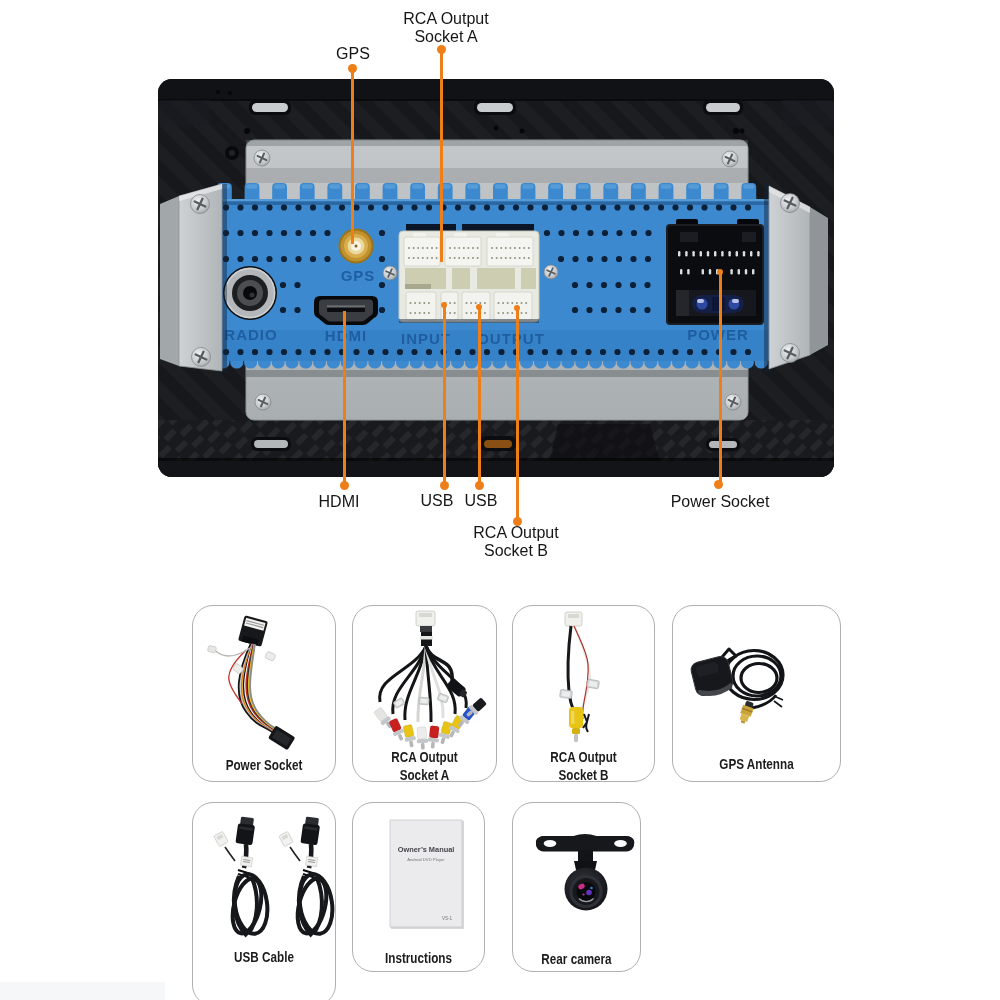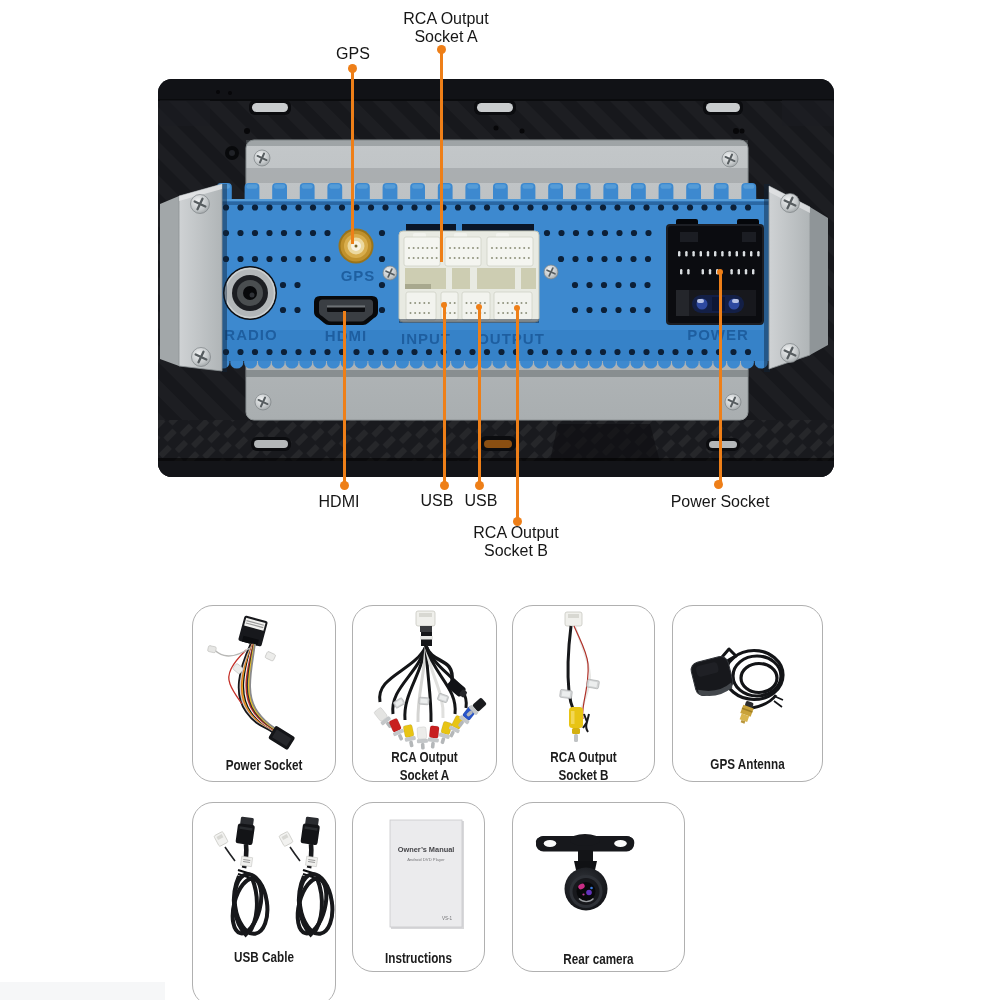--- a/index.html
+++ b/index.html
@@ -695,21 +695,21 @@
         <rect x="589" y="681.5" width="8" height="5" fill="#eceeee"></rect>
       </g>
       <rect x="569" y="707" width="14" height="21" rx="3.5" fill="#e8c414"></rect>
       <rect x="571" y="711" width="3.5" height="13" fill="#f4dc66" opacity="0.8"></rect>
       <rect x="572" y="728" width="8" height="6" rx="1.5" fill="#d4b010"></rect>
       <rect x="574" y="734" width="4" height="8" rx="1.5" fill="#c0c3c5"></rect>
       <path d="M584,714 l3,8 m2,-8 l-2,8 q-2,6 1,10 m-1,-10 l-4,6" stroke="#17181b" stroke-width="2" fill="none"></path>
     </svg>
     <div class="cap" style="top:142px">RCA Output<br>Socket B</div>
   </div>
-<div class="card" style="left:672px;top:605px;width:151px;height:177px">
+<div class="card" style="left:672px;top:605px;width:169px;height:177px">
     <svg width="151" height="177" viewBox="672 605 151 177">
       <path d="M716,664 L729,649 L736,656 C 723,662 719,668 721,674" fill="none" stroke="#131417" stroke-width="3" stroke-linejoin="round"></path>
       <ellipse cx="757" cy="676" rx="24" ry="20" fill="none" stroke="#131417" stroke-width="3.2"></ellipse>
       <ellipse cx="759" cy="678" rx="18" ry="14.5" fill="none" stroke="#131417" stroke-width="3.2"></ellipse>
       <ellipse cx="754" cy="675" rx="29" ry="24.5" fill="none" stroke="#131417" stroke-width="3.2"></ellipse>
       <path d="M776,695 C 771,702 762,706 752,708" fill="none" stroke="#131417" stroke-width="3"></path>
       <path d="M774,696 l9,4 m-9,1 l8,6" stroke="#131417" stroke-width="1.6" fill="none"></path>
       <g transform="rotate(-14 712 676)">
         <rect x="693" y="659" width="38" height="34" rx="8" fill="#17181c"></rect>
         <rect x="693" y="659" width="38" height="34" rx="8" fill="none" stroke="#303338" stroke-width="1"></rect>
@@ -777,21 +777,21 @@
     <svg width="145" height="170" viewBox="352 802 145 170">
       <rect x="391" y="821" width="73" height="108" fill="#d8d8da"></rect>
       <rect x="390" y="820" width="72" height="107" fill="#ebebed"></rect>
       <rect x="390" y="820" width="72" height="107" fill="none" stroke="#c9c9cb" stroke-width="0.8"></rect>
       <text x="426" y="852" font-family="Liberation Sans, sans-serif" font-weight="bold" font-size="7.4" text-anchor="middle" fill="#46464a">Owner’s Manual</text>
       <text x="426" y="861" font-family="Liberation Sans, sans-serif" font-size="4.2" text-anchor="middle" fill="#77777a">Android DVD Player</text>
       <text x="447" y="920" font-family="Liberation Sans, sans-serif" font-size="4.6" text-anchor="middle" fill="#77777a">VS-1</text>
     </svg>
     <div class="cap" style="top:146px">Instructions</div>
   </div>
-<div class="card" style="left:512px;top:802px;width:173px;height:170px">
+<div class="card" style="left:512px;top:802px;width:129px;height:170px">
     <svg width="143" height="170" viewBox="512 802 143 170">
       <rect x="536" y="836" width="98" height="15.5" rx="7.5" fill="#17181c"></rect>
       <path d="M536,845 q-2,-8 8,-9 l80,0 q12,0 10,9 l-2,4 -94,0 z" fill="#17181c"></path>
       <ellipse cx="585" cy="840" rx="15" ry="6" fill="#17181c"></ellipse>
       <ellipse cx="550" cy="843.5" rx="6.3" ry="3.4" fill="#fbfbfb"></ellipse>
       <ellipse cx="620.5" cy="843.5" rx="6.3" ry="3.4" fill="#fbfbfb"></ellipse>
       <rect x="578" y="850" width="15" height="13" fill="#131417"></rect>
       <path d="M574,861 h23 l-2,9 h-19 z" fill="#101114"></path>
       <circle cx="586" cy="889" r="21.5" fill="url(#cam)"></circle>
       <circle cx="586" cy="891.5" r="16.5" fill="#2e3137"></circle>

